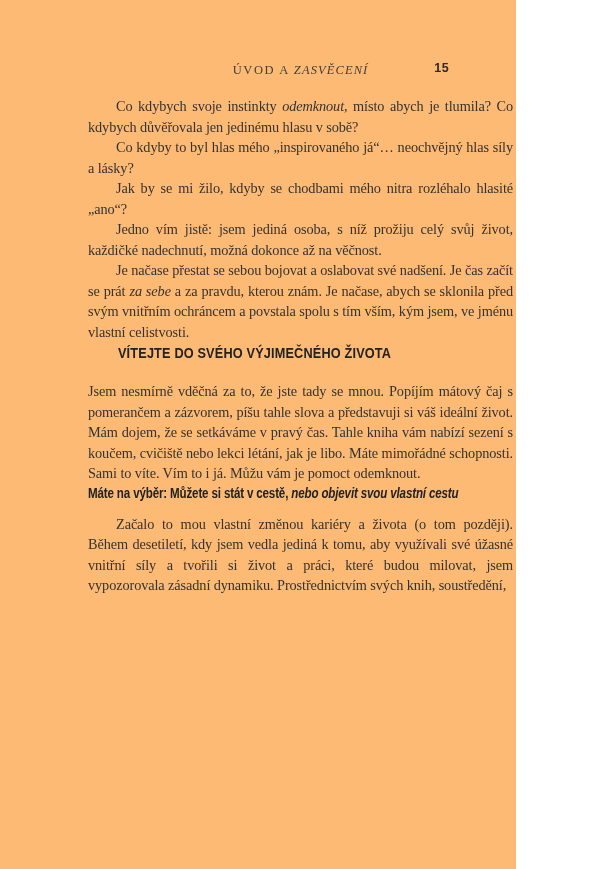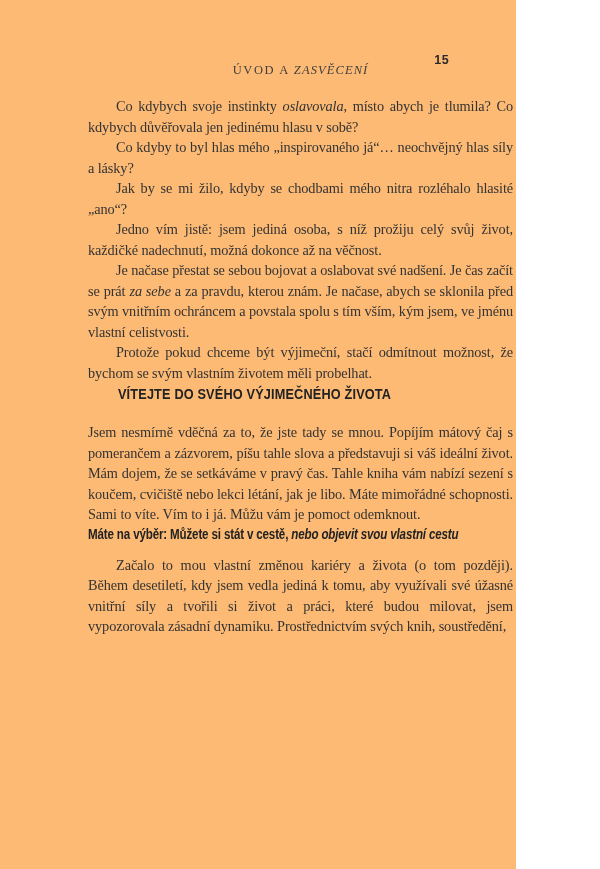--- a/index.html
+++ b/index.html
@@ -27,21 +27,21 @@
     letter-spacing: 1.6px;
     color: #3e3e3e;
     white-space: nowrap;
   }
   .rh-title em {
     font-style: italic;
     letter-spacing: 1.1px;
   }
   .page-number {
     position: absolute;
-    top: 53px;
+    top: 61px;
     right: 67px;
     font-family: "Liberation Sans", sans-serif;
     font-weight: 700;
     font-size: 12.5px;
     line-height: 15px;
     color: #2a2a2a;
     letter-spacing: 0.4px;
   }
   
   .text-block {
@@ -108,25 +108,24 @@
 </head>
 <body>
 
 <div class="page">
 
   <div class="rh-title"><span>ÚVOD A </span><em>ZASVĚCENÍ</em></div>
 
   <div class="page-number">15</div>
 
   <div class="text-block">
-      <p class="para indent"><span>Co kdybych svoje instinkty </span><em>oslavovala</em><span>, místo abych je tlumila? Co kdybych důvěřovala jen jedinému hlasu v sobě?</span></p>
+      <p class="para indent"><span>Co kdybych svoje instinkty </span><em>odemknout</em><span>, místo abych je tlumila? Co kdybych důvěřovala jen jedinému hlasu v sobě?</span></p>
       <p class="para indent"><span>Co kdyby to byl hlas mého „inspirovaného já“… neochvějný hlas síly a lásky?</span></p>
       <p class="para indent"><span>Jak by se mi žilo, kdyby se chodbami mého nitra rozléhalo hlasité „ano“?</span></p>
       <p class="para indent"><span>Jedno vím jistě: jsem jediná osoba, s níž prožiju celý svůj život, každičké nadechnutí, možná dokonce až na věčnost.</span></p>
       <p class="para indent"><span>Je načase přestat se sebou bojovat a oslabovat své nadšení. Je čas začít se prát </span><em>za sebe</em><span> a za pravdu, kterou znám. Je načase, abych se sklonila před svým vnitřním ochráncem a povstala spolu s tím vším, kým jsem, ve jménu vlastní celistvosti.</span></p>
-      <p class="para indent"><span>Protože pokud chceme být výjimeční, stačí odmítnout možnost, že bychom se svým vlastním životem měli probelhat.</span></p>
       <div class="h1"><span class="cond"><span>VÍTEJTE DO SVÉHO VÝJIMEČNÉHO ŽIVOTA</span></span></div>
       <p class="para"><span>Jsem nesmírně vděčná za to, že jste tady se mnou. Popíjím mátový čaj s pomerančem a zázvorem, píšu tahle slova a představuji si váš ideální život. Mám dojem, že se setkáváme v pravý čas. Tahle kniha vám nabízí sezení s koučem, cvičiště nebo lekci létání, jak je libo. Máte mimořádné schopnosti. Sami to víte. Vím to i já. Můžu vám je pomoct odemknout.</span></p>
       <div class="h2"><span class="cond"><span>Máte na výběr: Můžete si stát v cestě, </span><em>nebo objevit svou vlastní cestu</em></span></div>
       <p class="para indent"><span>Začalo to mou vlastní změnou kariéry a života (o tom později). Během desetiletí, kdy jsem vedla jediná k tomu, aby využívali své úžasné vnitřní síly a tvořili si život a práci, které budou milovat, jsem vypozorovala zásadní dynamiku. Prostřednictvím svých knih, soustředění,</span></p>
     </div>
 
 </div>
 
 </body></html>

